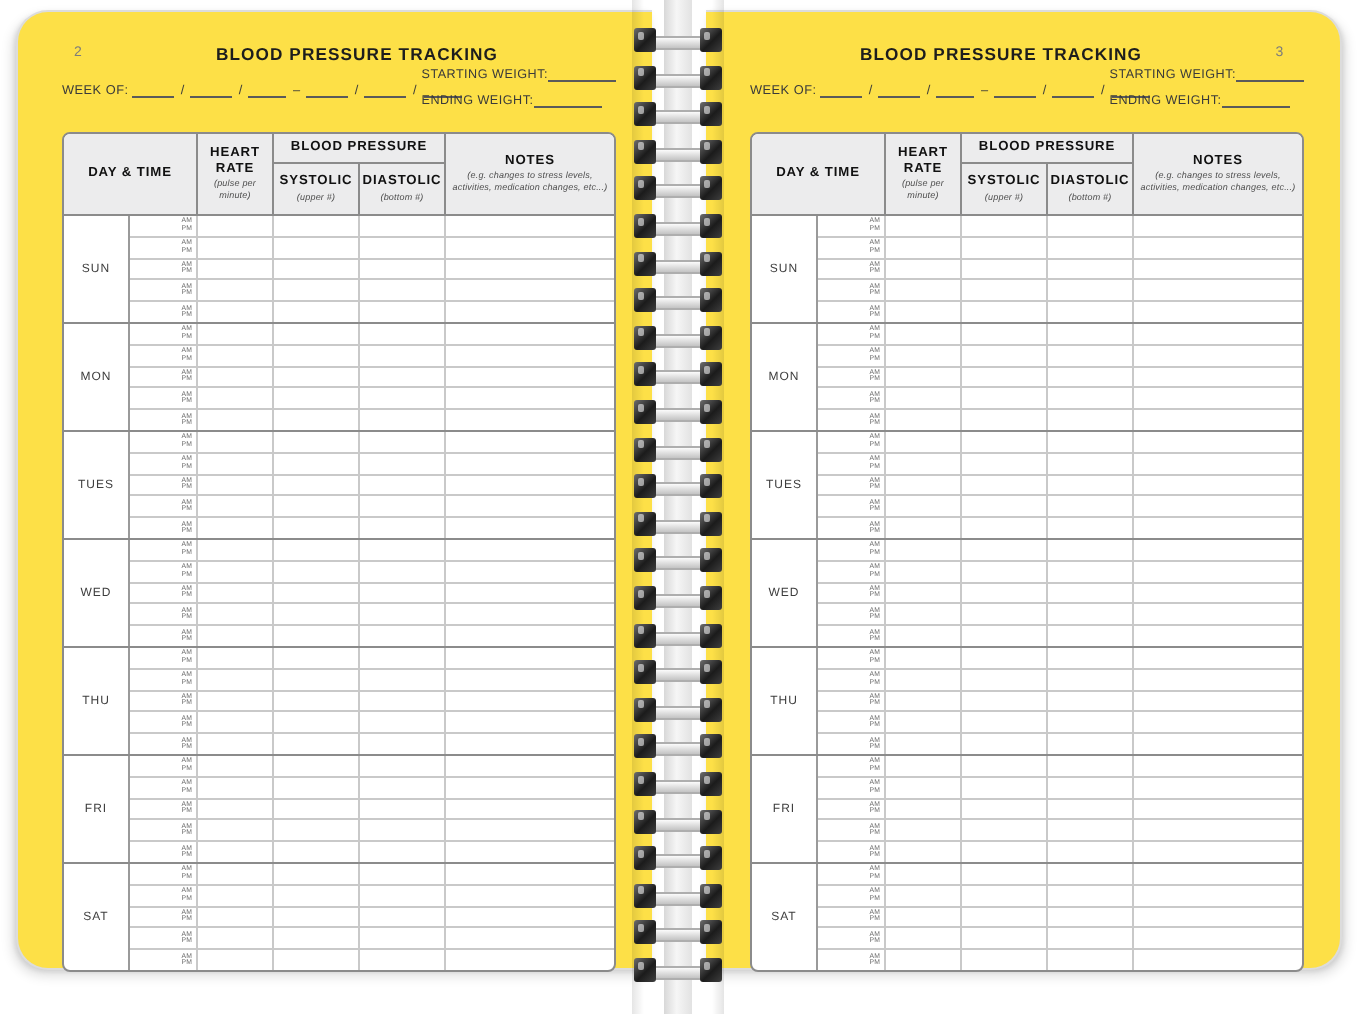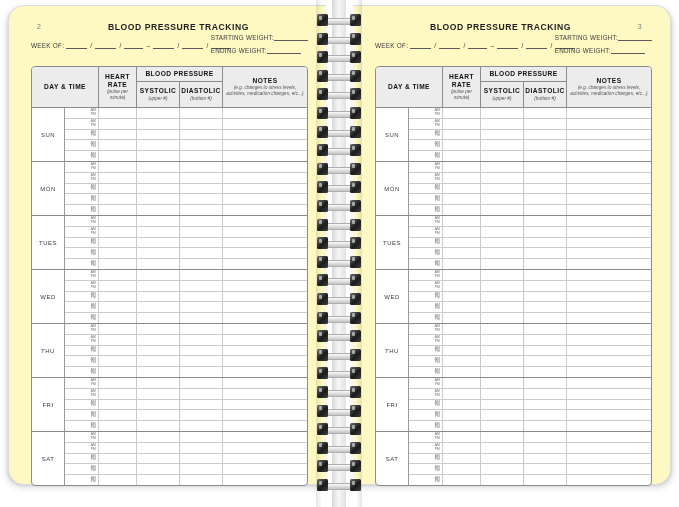--- a/index.html
+++ b/index.html
@@ -10,21 +10,21 @@
     position:relative;
   }
   .spread{position:absolute;inset:0;}
 
   
   .page{
     position:absolute;
     top:5px;
     width:318px;
     height:480px;
-    background:#fef9c3;
+    background:#fde047;
     box-sizing:border-box;
   }
   .page.left{
     left:8px;
     border-top-left-radius:16px;
     border-bottom-left-radius:16px;
     border:1px solid #dcdcdc;
     border-right:none;
     box-shadow:-2px 3px 6px rgba(0,0,0,.13), -1px 1px 2px rgba(0,0,0,.08);
   }

